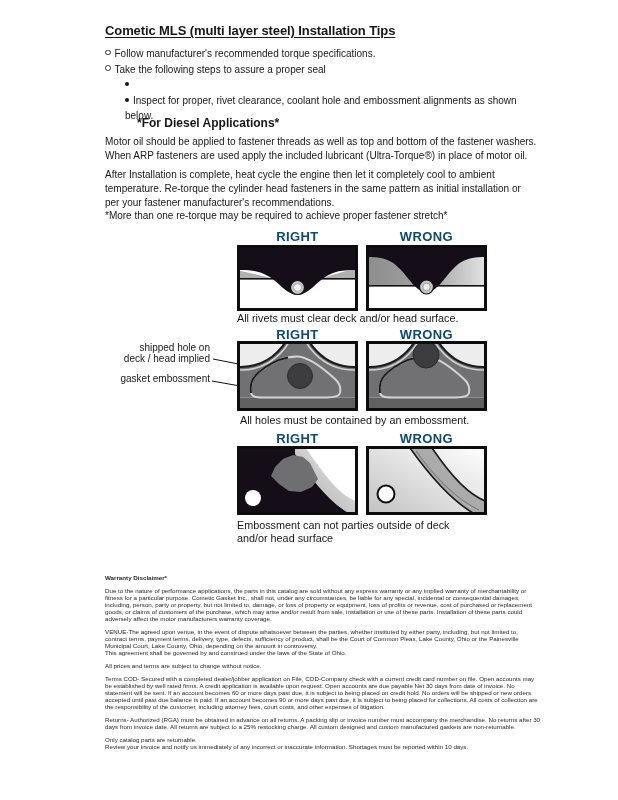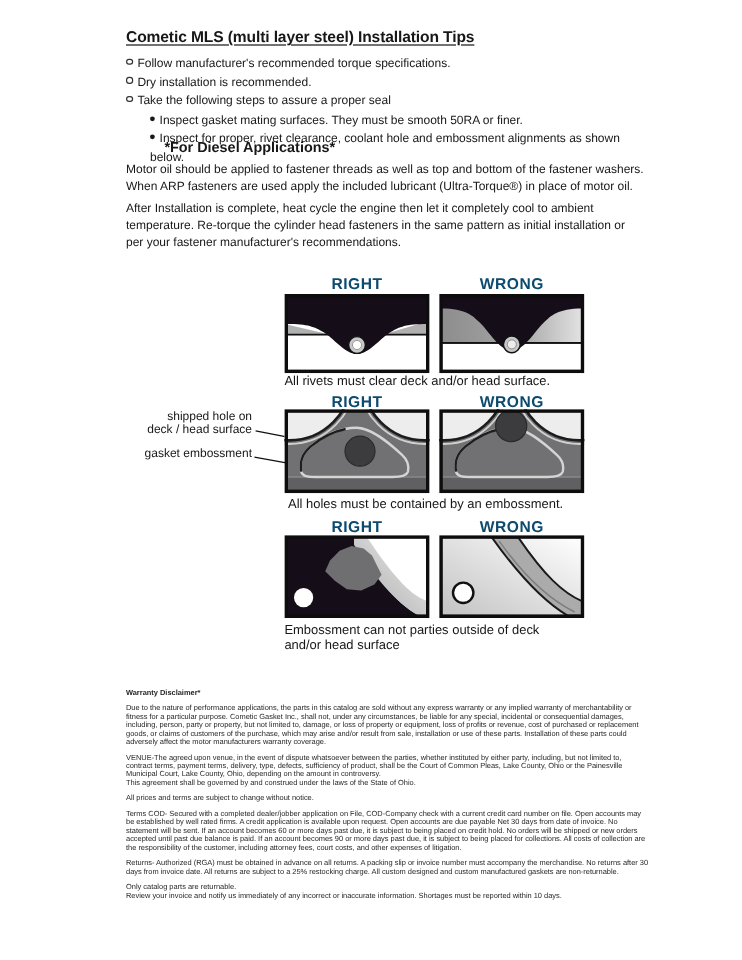--- a/index.html
+++ b/index.html
@@ -43,29 +43,29 @@
 </style>
 </head>
 <body>
 
 <div class="page">
 
   <div class="title">Cometic MLS (multi layer steel) Installation Tips</div>
 
   <div class="tips">
     <div class="bullet"><span class="mk"></span><span>Follow manufacturer's recommended torque specifications.</span></div>
-    <div class="bullet"><span class="mk"></span><span>Dry installation is recommended.</span></div>
     <div class="bullet"><span class="mk"></span><span>Take the following steps to assure a proper seal</span></div>
-    <div class="bullet sub"><span class="mkf"></span><span>Inspect gasket mating surfaces.  They must be smooth 50RA or finer.</span></div>
+    <div class="bullet sub"><span class="mkf"></span></div>
     <div class="bullet sub"><span class="mkf"></span><span>Inspect for proper, rivet clearance, coolant hole and embossment alignments as shown below.</span></div>
   </div>
 
   <div class="diesel-h">*For Diesel Applications*</div>
   <div class="para p1">Motor oil should be applied to fastener threads as well as top and bottom of the fastener washers. When ARP fasteners are used apply the included lubricant (Ultra-Torque®) in place of motor oil.</div>
   <div class="para p2">After Installation is complete, heat cycle the engine then let it completely cool to ambient temperature. Re-torque the cylinder head fasteners in the same pattern as initial installation or per your fastener manufacturer's recommendations.</div>
+  <div class="para note">*More than one re-torque may be required to achieve proper fastener stretch*</div>
 
   <div class="dg-label" style="left:237px; top:229px;">RIGHT</div>
   <div class="dg-label" style="left:366px; top:229px;">WRONG</div>
 
   <div class="panel" style="left:237px; top:245px;">
     <svg width="121" height="66" viewBox="0 0 121 66">
       <rect x="1.5" y="1.5" width="118" height="63" fill="#ffffff"></rect>
       <polygon points="2,25.5 34,33 2,33" fill="#b0b0b0"></polygon>
       <polygon points="119,23 85,33 119,33" fill="#b0b0b0"></polygon>
       <rect x="2" y="33" width="117" height="1.6" fill="#111111"></rect>
@@ -95,21 +95,21 @@
     </svg>
   </div>
 
   <div class="caption" style="left:237px; top:312px;">All rivets must clear deck and/or head surface.</div>
 
   <div class="dg-label" style="left:237px; top:327px;">RIGHT</div>
   <div class="dg-label" style="left:366px; top:327px;">WRONG</div>
 
   <div class="ann" style="left:100px; top:343px; width:110px;">
     <div>shipped hole on</div>
-    <div>deck / head surface</div>
+    <div>deck / head implied</div>
   </div>
   <div class="ann" style="left:95px; top:374px; width:115px;">gasket embossment</div>
 
   <svg class="annlines" width="100" height="50" viewBox="0 0 100 50">
     <line x1="10" y1="15" x2="97" y2="32" stroke="#111111" stroke-width="1"></line>
     <line x1="9" y1="37" x2="54" y2="45" stroke="#111111" stroke-width="1"></line>
   </svg>
 
   <div class="panel" style="left:237px; top:341px;">
     <svg width="121" height="70" viewBox="0 0 121 70">

